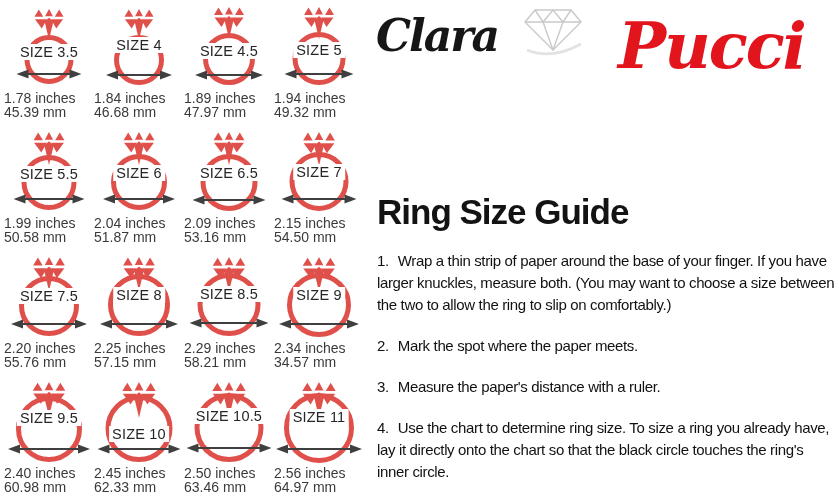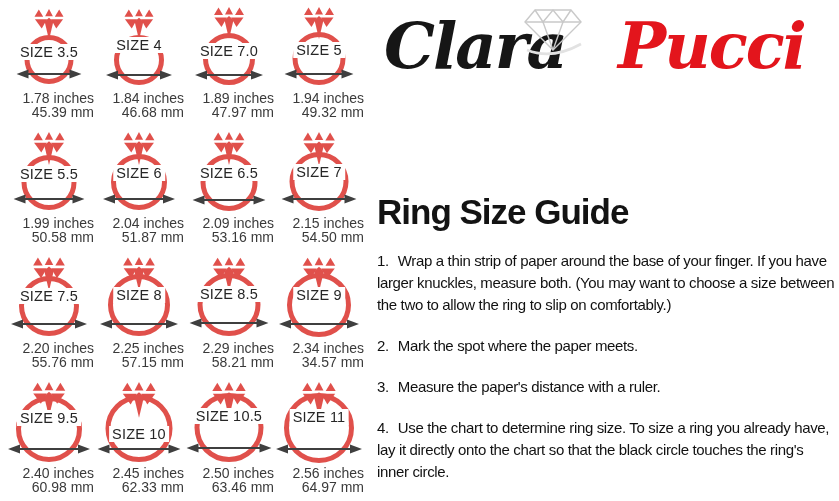--- a/index.html
+++ b/index.html
@@ -19,31 +19,31 @@
     border-radius:50%;box-sizing:border-box;background:transparent;z-index:1;
   }
   .gem{position:absolute;left:50%;transform:translateX(-50%);z-index:2;}
   .size-chip{
     position:absolute;left:50%;transform:translate(-50%,-50%);
     background:#ffffff;padding:0 3px;white-space:nowrap;
     font-size:14.5px;color:#262626;z-index:4;letter-spacing:0.2px;text-align:right;
   }
   .dia-arrow{position:absolute;left:50%;transform:translateX(-50%);z-index:3;}
   .meas{
-    position:absolute;top:86px;left:0;width:100%;text-align:right;
+    position:absolute;top:86px;left:0;width:100%;text-align:left;
     font-size:14px;line-height:14px;color:#3a3a3a;
   }
   
   .brand{position:absolute;left:376px;top:6px;width:452px;height:96px;}
   .brand-word{
     position:absolute;top:8px;line-height:1;
     font-family:"DejaVu Serif",serif;font-style:italic;font-weight:700;
     letter-spacing:-2px;
   }
-  .brand-first{left:8px;font-size:64px;color:#161616;}
+  .brand-first{left:0;font-size:44px;color:#161616;}
   .brand-second{left:242px;font-size:64px;}
   .brand-diamond{position:absolute;left:146px;top:0;}
   
   .page-title{
     position:absolute;left:377px;top:192px;margin:0;
     font-size:35px;font-weight:700;letter-spacing:-1px;color:#131313;
   }
   .instructions{
     position:absolute;left:377px;top:250px;width:458px;
     margin:0;padding:0;list-style:none;
@@ -107,21 +107,21 @@
         <g fill="#e0504b">
           <polygon points="2,18 20,18 11,3"></polygon>
           <polygon points="24,17 32,2 40,17"></polygon>
           <polygon points="44,18 62,18 53,3"></polygon>
           <polygon points="3,23 28,23 17,42"></polygon>
           <polygon points="36,23 61,23 47,42"></polygon>
           <polygon points="32,20 41,28 32,66 23,28"></polygon>
         </g>
       </svg>
       <div class="ring-circle" style="top:28px;width:52px;height:52px;border:5px solid #e0504b"></div>
-      <div class="size-chip" style="top:46px">SIZE 7.0</div>
+      <div class="size-chip" style="top:46px">SIZE 4.5</div>
       <svg class="dia-arrow" style="top:64px" width="68" height="12" viewBox="0 0 68 12">
         <line x1="8" y1="6" x2="60" y2="6" stroke="#3f3f3f" stroke-width="2"></line>
         <polygon points="0,6 12,1.5 12,10.5" fill="#3f3f3f"></polygon>
         <polygon points="68,6 56,1.5 56,10.5" fill="#3f3f3f"></polygon>
       </svg>
       <div class="meas">
         <div>1.89 inches</div>
         <div>47.97 mm</div>
       </div>
     </div>

